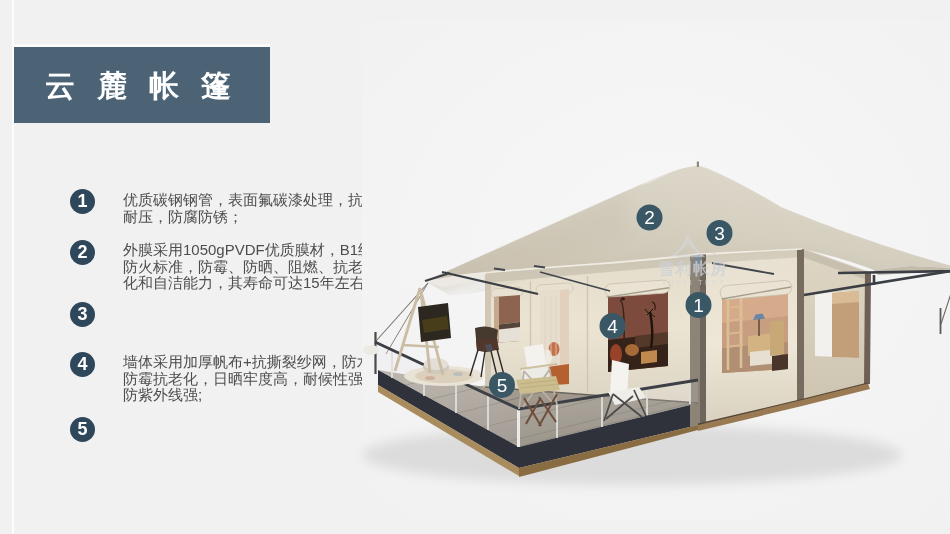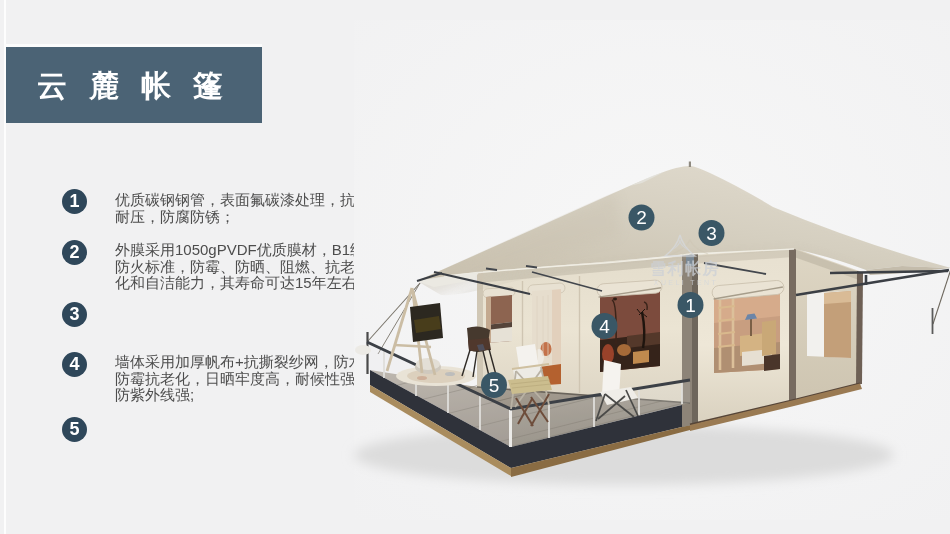--- a/index.html
+++ b/index.html
@@ -1,19 +1,19 @@
 <!DOCTYPE html>
 <html lang="zh"><head>
 <meta charset="utf-8">
 <title>云麓帐篷</title>
 <style>
   html,body{margin:0;padding:0;}
   body{width:950px;height:534px;overflow:hidden;background:#f1f1f2;
        font-family:"Liberation Sans",sans-serif;position:relative;}
-  .page{position:absolute;left:4px;top:0;width:752px;height:534px;}
+  .page{position:absolute;left:12px;top:0;width:752px;height:534px;}
   .edgeL{position:absolute;left:0;top:0;width:2px;height:534px;background:#fdfdfd;}
   .titleblock{position:absolute;left:2px;top:47px;width:256px;height:76px;
       background:#4b6375;color:#fff;}
   .titleblock span{position:absolute;left:31px;top:24px;
       font-size:30px;font-weight:bold;letter-spacing:22px;white-space:nowrap;line-height:30px;}
   .num{position:absolute;left:58px;width:25px;height:25px;border-radius:50%;
       background:#2f475a;color:#fff;font-size:18px;font-weight:bold;
       text-align:center;line-height:25px;}
   .txt{position:absolute;left:111px;color:#4d4d4d;font-size:15px;
       line-height:16.5px;white-space:nowrap;}

